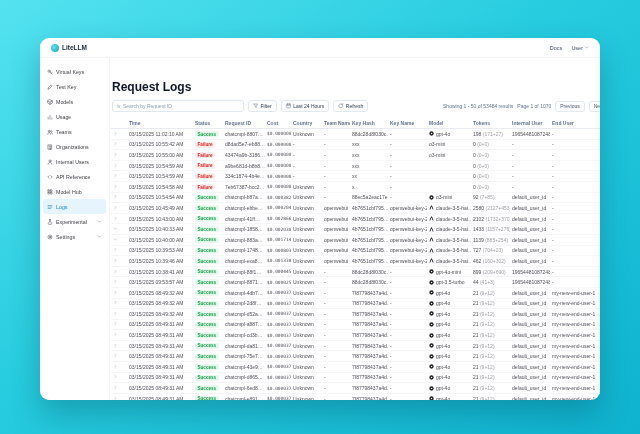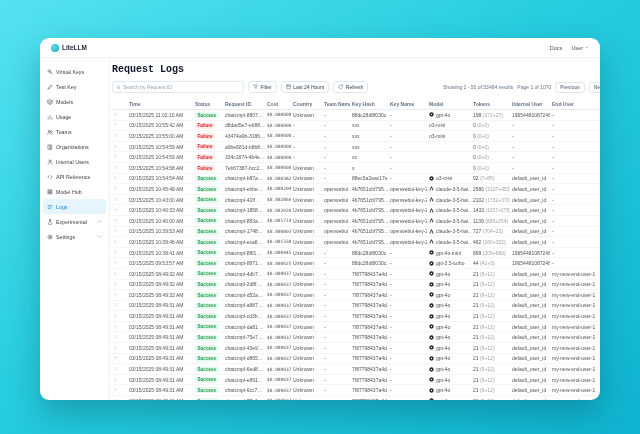--- a/index.html
+++ b/index.html
@@ -24,21 +24,21 @@
     font-size:5.3px;color:#3f3f46;cursor:pointer;}
   .sb-item.active{background:#e6f4fd;color:#1d86d8;}
   .sb-ic{color:#52525b;display:flex;}
   .sb-item.active .sb-ic{color:#1d86d8;}
   .sb-ic svg{width:6px;height:6px;display:block;}
   .sb-chev{margin-left:auto;color:#71717a;display:flex;}
   .sb-chev svg{width:5px;height:5px;display:block;}
   svg.line{fill:none;stroke:currentColor;stroke-width:1.1;stroke-linecap:round;stroke-linejoin:round;}
   
   .main{flex:1;min-width:0;display:flex;flex-direction:column;padding:4px 0 0 1px;}
-  .page-title{font-size:10px;font-weight:700;color:#0f172a;margin:2px 0 6px 1px;font-family:Liberation Mono, monospace;}
+  .page-title{font-size:12px;font-weight:700;color:#0f172a;margin:18px 0 6px 1px;}
   .toolbar{display:flex;align-items:center;gap:4px;margin:0 0 5px 1px;}
   .search{display:flex;align-items:center;gap:2px;border:1px solid #e2e8f0;border-radius:3px;
     height:12px;width:132px;padding:0 3px;box-sizing:border-box;color:#94a3b8;}
   .search svg{width:5px;height:5px;flex:0 0 auto;}
   .search input{border:none;outline:none;font-size:5px;width:100%;color:#334155;font-family:inherit;padding:0;}
   .search input::placeholder{color:#94a3b8;}
   .tb-btn{display:flex;align-items:center;gap:2px;border:1px solid #e2e8f0;background:#fff;border-radius:3px;
     height:12px;padding:0 4px;font-size:5px;color:#334155;font-family:inherit;cursor:pointer;}
   .tb-btn .ic{color:#64748b;display:flex;}
   .tb-btn svg{width:5.5px;height:5.5px;}

